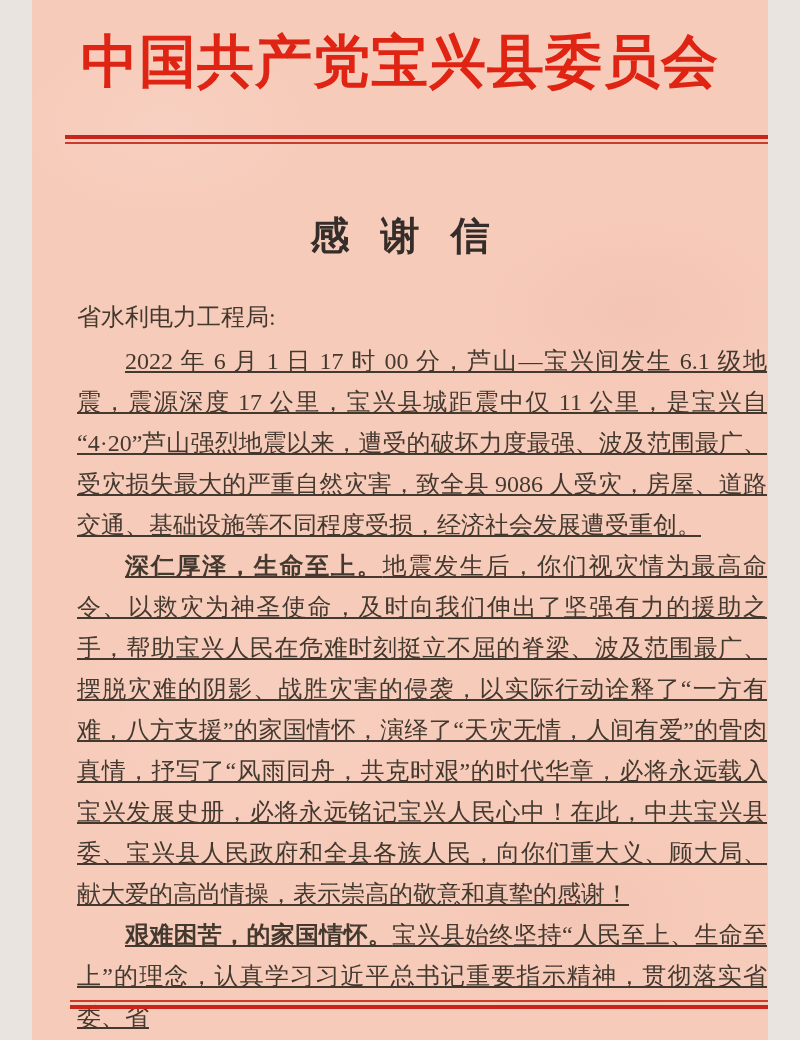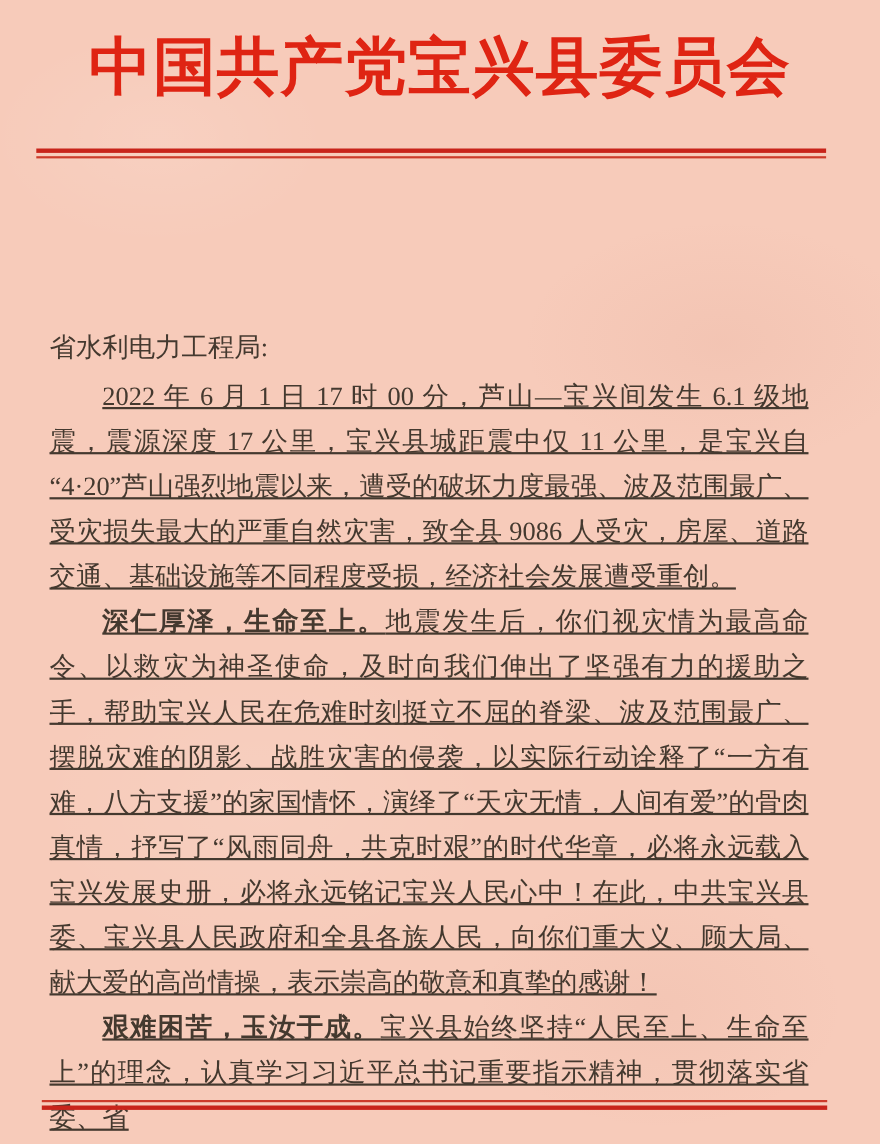--- a/index.html
+++ b/index.html
@@ -1,20 +1,20 @@
 <!DOCTYPE html>
 <html lang="zh"><head>
 <meta charset="utf-8">
 <style>
   html, body { margin: 0; padding: 0; }
   body { background: #e9e4df; }
 
   .page {
     position: relative;
-    width: 800px;
+    width: 736px;
     height: 1040px;
     margin: 0 auto;
     background: #f7cbba;
     overflow: hidden;
     font-family: "Liberation Serif", serif;
   }
   
   .page::before {
     content: "";
     position: absolute;
@@ -84,29 +84,30 @@
 <div class="page">
 
   <div class="org-title">中国共产党宝兴县委员会</div>
 
   <div class="rule rule-header">
     <div class="bar-thick"></div>
     <div class="bar-gap"></div>
     <div class="bar-thin"></div>
   </div>
 
+  <h1 class="letter-title">感 谢 信</h1>
 
   <div class="letter-body">
     <p class="salutation">省水利电力工程局:</p>
 
     <p class="para"><span class="lead"></span><span>2022 年 6 月 1 日 17 时 00 分，芦山—宝兴间发生 6.1 级地震，震源深度 17 公里，宝兴县城距震中仅 11 公里，是宝兴自“4·20”芦山强烈地震以来，遭受的破坏力度最强、波及范围最广、受灾损失最大的严重自然灾害，致全县 9086 人受灾，房屋、道路交通、基础设施等不同程度受损，经济社会发展遭受重创。</span></p>
 
     <p class="para"><span class="lead">深仁厚泽，生命至上。</span><span>地震发生后，你们视灾情为最高命令、以救灾为神圣使命，及时向我们伸出了坚强有力的援助之手，帮助宝兴人民在危难时刻挺立不屈的脊梁、波及范围最广、摆脱灾难的阴影、战胜灾害的侵袭，以实际行动诠释了“一方有难，八方支援”的家国情怀，演绎了“天灾无情，人间有爱”的骨肉真情，抒写了“风雨同舟，共克时艰”的时代华章，必将永远载入宝兴发展史册，必将永远铭记宝兴人民心中！在此，中共宝兴县委、宝兴县人民政府和全县各族人民，向你们重大义、顾大局、献大爱的高尚情操，表示崇高的敬意和真挚的感谢！</span></p>
 
-    <p class="para"><span class="lead">艰难困苦，玉汝于成。</span><span>宝兴县始终坚持“人民至上、生命至上”的理念，认真学习习近平总书记重要指示精神，贯彻落实省委、省</span></p>
+    <p class="para"><span class="lead">艰难困苦，的家国情怀。</span><span>宝兴县始终坚持“人民至上、生命至上”的理念，认真学习习近平总书记重要指示精神，贯彻落实省委、省</span></p>
   </div>
 
   <div class="rule rule-footer">
     <div class="bar-thin"></div>
     <div class="bar-gap"></div>
     <div class="bar-thick"></div>
   </div>
 
 </div>
 

